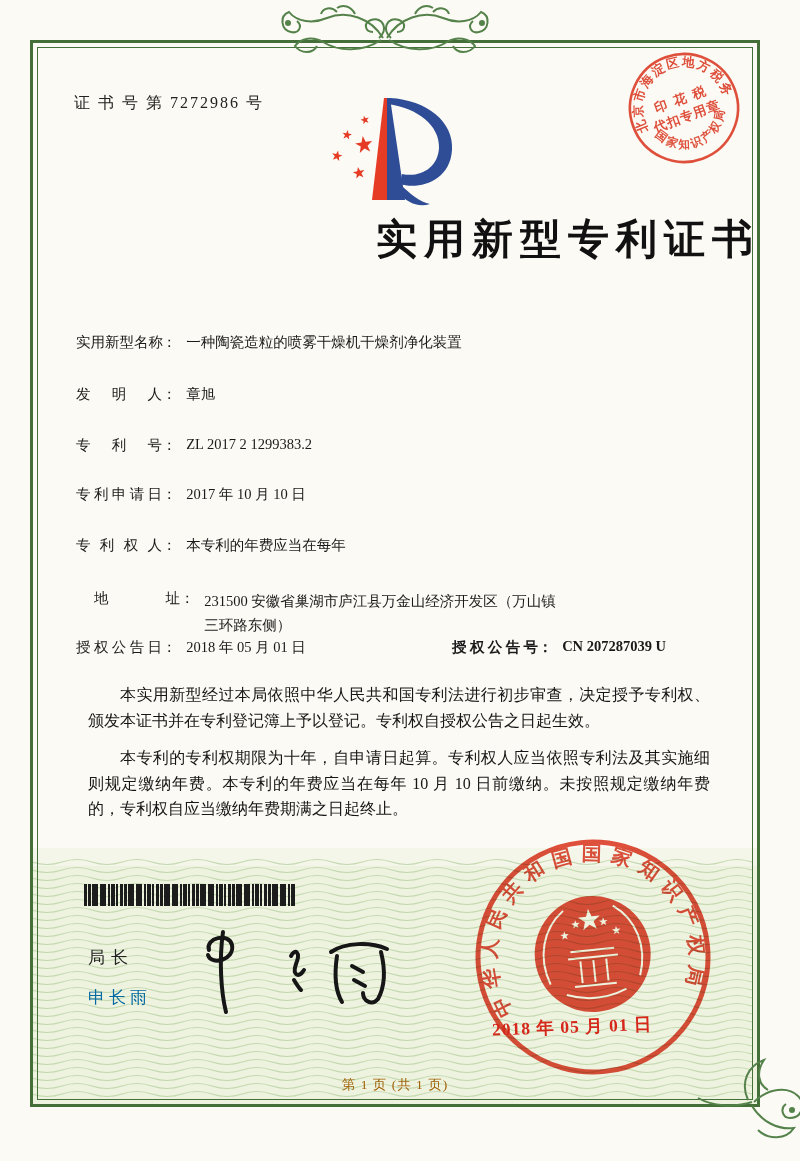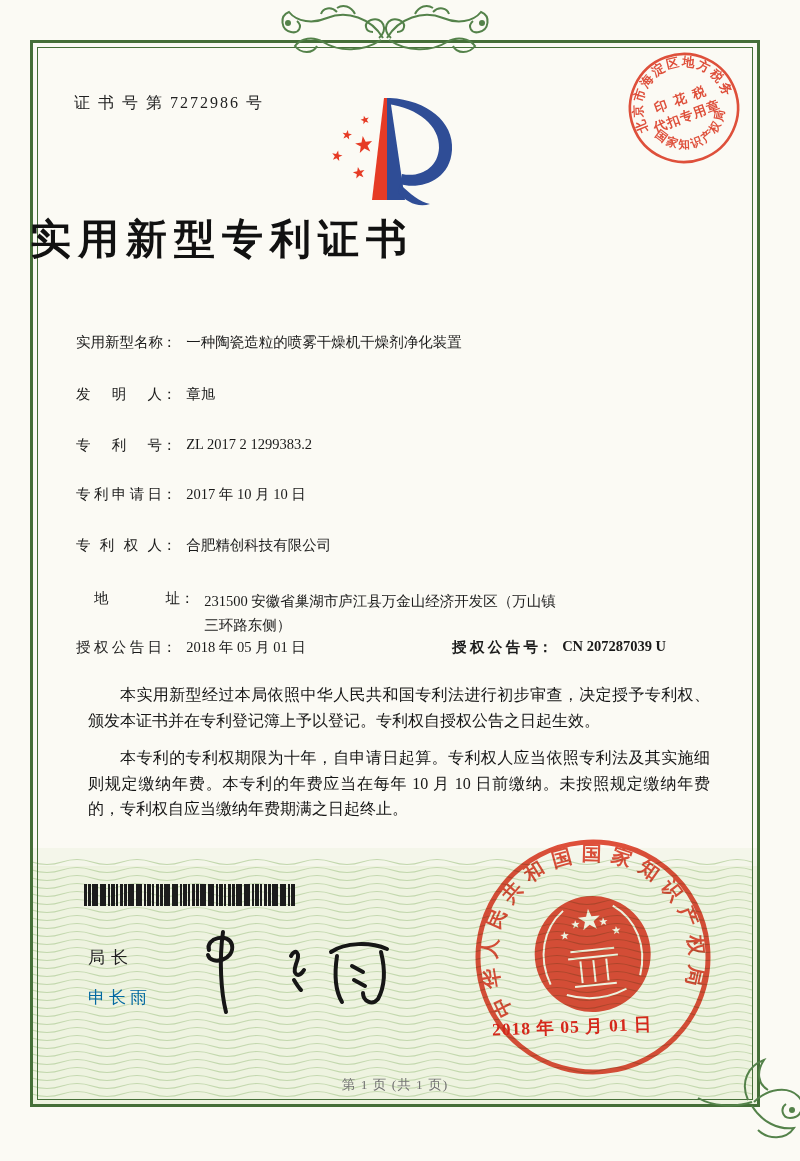--- a/index.html
+++ b/index.html
@@ -5,41 +5,41 @@
   html,body{margin:0;padding:0;background:#e9e7e0;}
   .page{
     position:relative;width:800px;height:1161px;margin:0 auto;
     background:#fbfaf4;overflow:hidden;
     font-family:"Liberation Serif","DejaVu Serif",serif;color:#1e1e1e;padding-left:16px;
   }
   .abs{position:absolute;}
   .decor{left:0;top:0;z-index:0;}
   .content{z-index:1;}
   .cert-no{left:74px;top:93px;font-size:16px;letter-spacing:2px;color:#222;}
-  .title{left:30px;top:212px;width:730px;text-align:left;
+  .title{left:30px;top:212px;width:730px;text-align:right;
     font-size:41px;font-weight:bold;letter-spacing:7px;color:#111;}
   .frow{left:76px;font-size:14.5px;white-space:nowrap;color:#1a1a1a;}
   .frow2{left:452px;font-size:14.5px;white-space:nowrap;color:#1a1a1a;}
   .flabel{display:inline-block;width:86px;text-align:justify;text-align-last:justify;vertical-align:top;}
   .colon{display:inline-block;vertical-align:top;}
   .fvalue{display:inline-block;margin-left:6px;vertical-align:top;}
   .fvalue.wrap{white-space:normal;width:420px;line-height:24px;}
   .paras{left:76px;top:670px;width:646px;font-size:16px;line-height:25.5px;
     text-align:justify;color:#161616;}
   .paras p{margin:12px;text-indent:2em;}
   .barcode{left:84px;top:884px;width:212px;height:22px;
     background:
       repeating-linear-gradient(90deg,#1c1c1c 0 2px,rgba(0,0,0,0) 2px 4px),
       repeating-linear-gradient(90deg,#1c1c1c 0 3px,rgba(0,0,0,0) 3px 9px),
       repeating-linear-gradient(90deg,#1c1c1c 0 1px,rgba(0,0,0,0) 1px 6px);
   }
   .sig-title{left:88px;top:946px;font-size:17px;letter-spacing:6px;color:#222;}
   .sig-name{left:88px;top:986px;font-size:17px;letter-spacing:4px;color:#0369a1;}
   .footer{left:30px;top:1076px;width:730px;text-align:center;font-size:13.5px;
-    letter-spacing:1px;color:#737373;}
+    letter-spacing:1px;color:#a16207;}
   .seal{mix-blend-mode:multiply;opacity:.93;z-index:2;}
   .seal-date{left:492px;top:1014px;width:200px;font-size:17.5px;font-weight:bold;
     color:#d5281b;letter-spacing:1px;transform:rotate(-2deg);z-index:3;}
   svg text{font-family:"Liberation Serif","DejaVu Serif",serif;}
 </style>
 </head>
 <body>
 
 <div class="page">
 
@@ -139,21 +139,21 @@
   <div class="abs content frow" style="top:436px;">
     <span class="flabel">专利号</span><span class="colon">：</span>
     <span class="fvalue">ZL 2017 2 1299383.2</span>
   </div>
   <div class="abs content frow" style="top:485px;">
     <span class="flabel">专利申请日</span><span class="colon">：</span>
     <span class="fvalue">2017 年 10 月 10 日</span>
   </div>
   <div class="abs content frow" style="top:536px;">
     <span class="flabel">专利权人</span><span class="colon">：</span>
-    <span class="fvalue">合肥精创科技有限公司</span>
+    <span class="fvalue">本专利的年费应当在每年</span>
   </div>
   <div class="abs content frow" style="top:589px;margin-left:18px;">
     <span class="flabel">地址</span><span class="colon">：</span>
     <span class="fvalue wrap"><span>231500 安徽省巢湖市庐江县万金山经济开发区（万山镇</span><br><span>三环路东侧）</span></span>
   </div>
   <div class="abs content frow" style="top:638px;">
     <span class="flabel">授权公告日</span><span class="colon">：</span>
     <span class="fvalue">2018 年 05 月 01 日</span>
   </div>
   <div class="abs content frow2" style="top:638px;font-weight:bold;">

